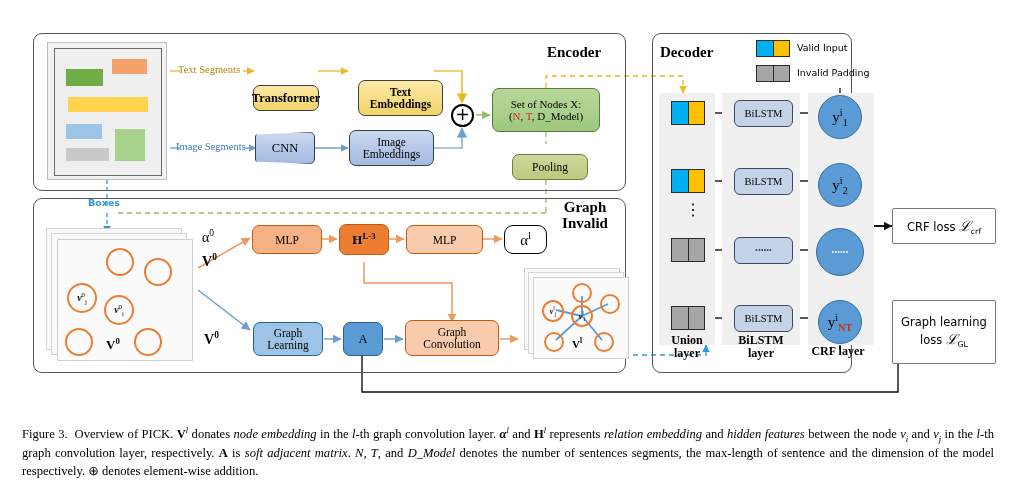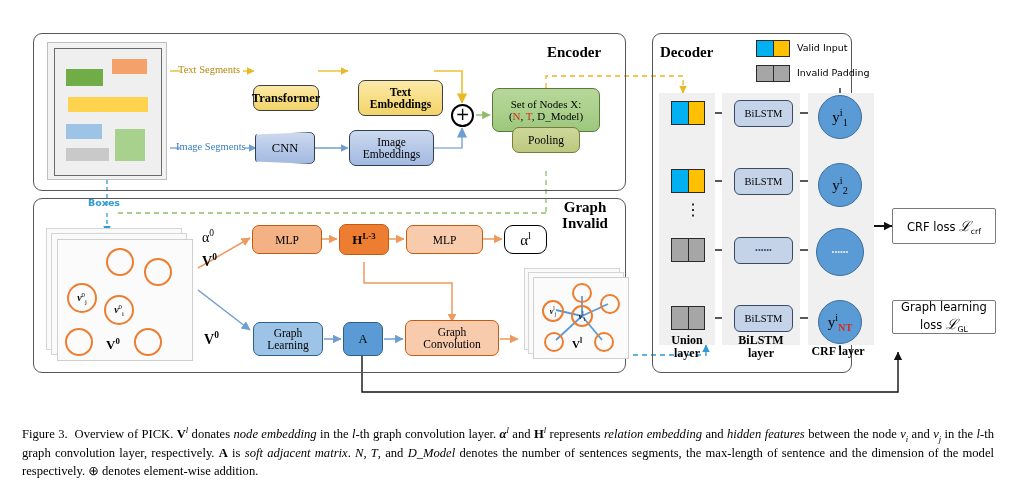--- a/index.html
+++ b/index.html
@@ -320,21 +320,21 @@
       <span>
         <span>Set of Nodes X:</span>
       </span>
       <span style="font-size:11px;">
         (<span class="red">N</span>,
         <span class="red">T</span>,
         <span>D_Model</span>)
       </span>
     </div>
 
-    <div class="blk blk-olive" style="left:512px; top:127px; width:68px; height:26px; font-size:11.5px;">Pooling</div>
+    <div class="blk blk-olive" style="left:512px; top:154px; width:76px; height:26px; font-size:11.5px;">Pooling</div>
 
     <div class="lbl" style="left:88px; top:197px; font-size:9.5px; font-weight:bold; color:#2e9bd6; font-family:'DejaVu Sans', sans-serif;">Boxes</div>
 
     <div class="card-stack" style="left:46px; top:228px; width:150px; height:135px;">
       <div class="card" style="left:0; top:0; width:136px; height:122px;"></div>
       <div class="card" style="left:5px; top:5px; width:136px; height:122px;"></div>
       <div class="card card-top" style="left:11px; top:11px; width:136px; height:122px;">
         <div class="circ" style="left:48px; top:8px; width:28px; height:28px;"></div>
         <div class="circ" style="left:86px; top:18px; width:28px; height:28px;"></div>
         <div class="circ" style="left:9px; top:43px; width:30px; height:30px;">
@@ -480,21 +480,21 @@
     </div>
     <div class="panel-title" style="left:802px; top:345px; width:72px; font-size:12px;">CRF layer</div>
 
     <div class="blk blk-loss" style="left:892px; top:208px; width:104px; height:36px; font-size:11.5px;">
       <span>
         <span>CRF loss</span>
         <span style="font-family:'Liberation Serif',serif; font-style:italic; font-size:14px;">ℒ</span><sub>crf</sub>
       </span>
     </div>
 
-    <div class="blk blk-loss" style="left:892px; top:300px; width:104px; height:34px; font-size:11.5px;">
+    <div class="blk blk-loss" style="left:892px; top:300px; width:104px; height:64px; font-size:11.5px;">
       <span>Graph learning</span>
       <span>
         <span>loss</span>
         <span style="font-family:'Liberation Serif',serif; font-style:italic; font-size:14px;">ℒ</span><sub>GL</sub>
       </span>
     </div>
 
   </div>
 
   <div class="caption">

